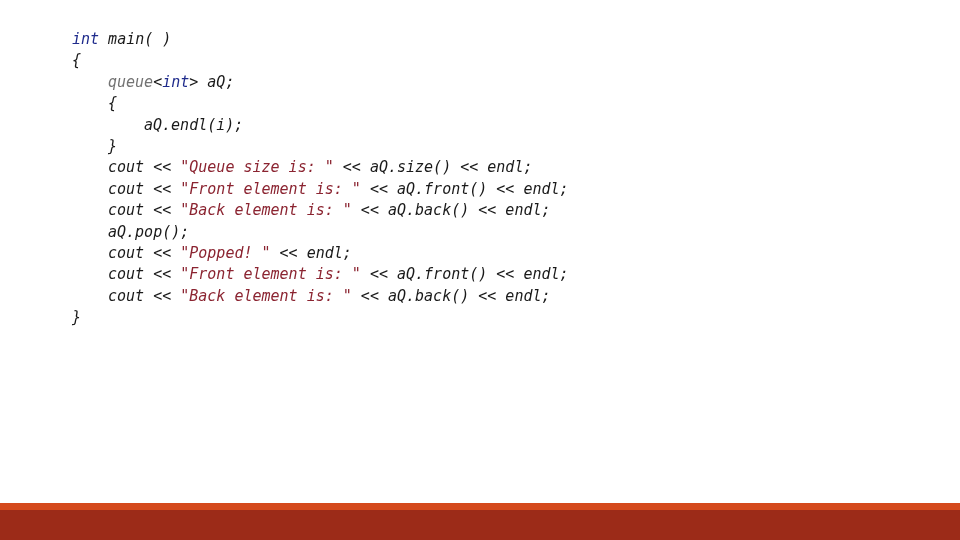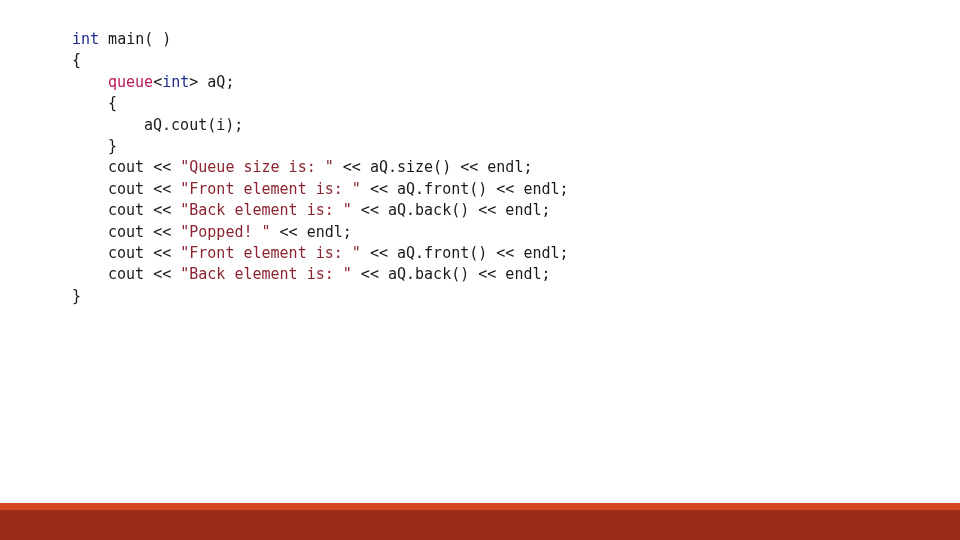--- a/index.html
+++ b/index.html
@@ -13,20 +13,21 @@
     height: 540px;
     overflow: hidden;
     font-family: "DejaVu Sans Mono", monospace;
   }
 
   .slide {
     position: relative;
     width: 896px;
     height: 540px;
     background: #ffffff;
+    font-style: italic;
   }
 
   
   .code-block {
     position: absolute;
     left: 72px;
     top: 29px;
     width: 840px;
   }
 
@@ -35,21 +36,21 @@
     font-size: 15px;
     line-height: 21.4px;
     height: 21.4px;
     white-space: pre;
     color: #1a1a1a;
     letter-spacing: 0px;
   }
 
   
   .tok-kw      { color: #1f2b8c; }   
-  .tok-type    { color: #be185d; }   
+  .tok-type    { color: #737373; }   
   .tok-str     { color: #8b2431; }   
   .tok-num     { color: #1f2b8c; }   
   .tok-plain   { color: #1a1a1a; }
   .tok-brace   { color: #1a1a1a; }
 
   
   .ind1 { padding-left: 36px; }
   .ind2 { padding-left: 72px; }
 
   
@@ -86,30 +87,31 @@
 
     <div class="code-line"><span class="tok-kw">int</span><span class="tok-plain"> main( )</span></div>
 
     <div class="code-line"><span class="tok-brace">{</span></div>
 
     <div class="code-line ind1"><span class="tok-type">queue</span><span class="tok-plain">&lt;</span><span class="tok-kw">int</span><span class="tok-plain">&gt; aQ;</span></div>
 
 
     <div class="code-line ind1"><span class="tok-brace">{</span></div>
 
-    <div class="code-line ind2"><span class="tok-plain">aQ.cout(i);</span></div>
+    <div class="code-line ind2"><span class="tok-plain">aQ.endl(i);</span></div>
 
     <div class="code-line ind1"><span class="tok-brace">}</span></div>
 
     <div class="code-line ind1"><span class="tok-plain">cout &lt;&lt; </span><span class="tok-str">"Queue size is: "</span><span class="tok-plain"> &lt;&lt; aQ.size() &lt;&lt; endl;</span></div>
 
     <div class="code-line ind1"><span class="tok-plain">cout &lt;&lt; </span><span class="tok-str">"Front element is: "</span><span class="tok-plain"> &lt;&lt; aQ.front() &lt;&lt; endl;</span></div>
 
     <div class="code-line ind1"><span class="tok-plain">cout &lt;&lt; </span><span class="tok-str">"Back element is: "</span><span class="tok-plain"> &lt;&lt; aQ.back() &lt;&lt; endl;</span></div>
 
+    <div class="code-line ind1"><span class="tok-plain">aQ.pop();</span></div>
 
     <div class="code-line ind1"><span class="tok-plain">cout &lt;&lt; </span><span class="tok-str">"Popped! "</span><span class="tok-plain"> &lt;&lt; endl;</span></div>
 
     <div class="code-line ind1"><span class="tok-plain">cout &lt;&lt; </span><span class="tok-str">"Front element is: "</span><span class="tok-plain"> &lt;&lt; aQ.front() &lt;&lt; endl;</span></div>
 
     <div class="code-line ind1"><span class="tok-plain">cout &lt;&lt; </span><span class="tok-str">"Back element is: "</span><span class="tok-plain"> &lt;&lt; aQ.back() &lt;&lt; endl;</span></div>
 
 
     <div class="code-line"><span class="tok-brace">}</span></div>
 

